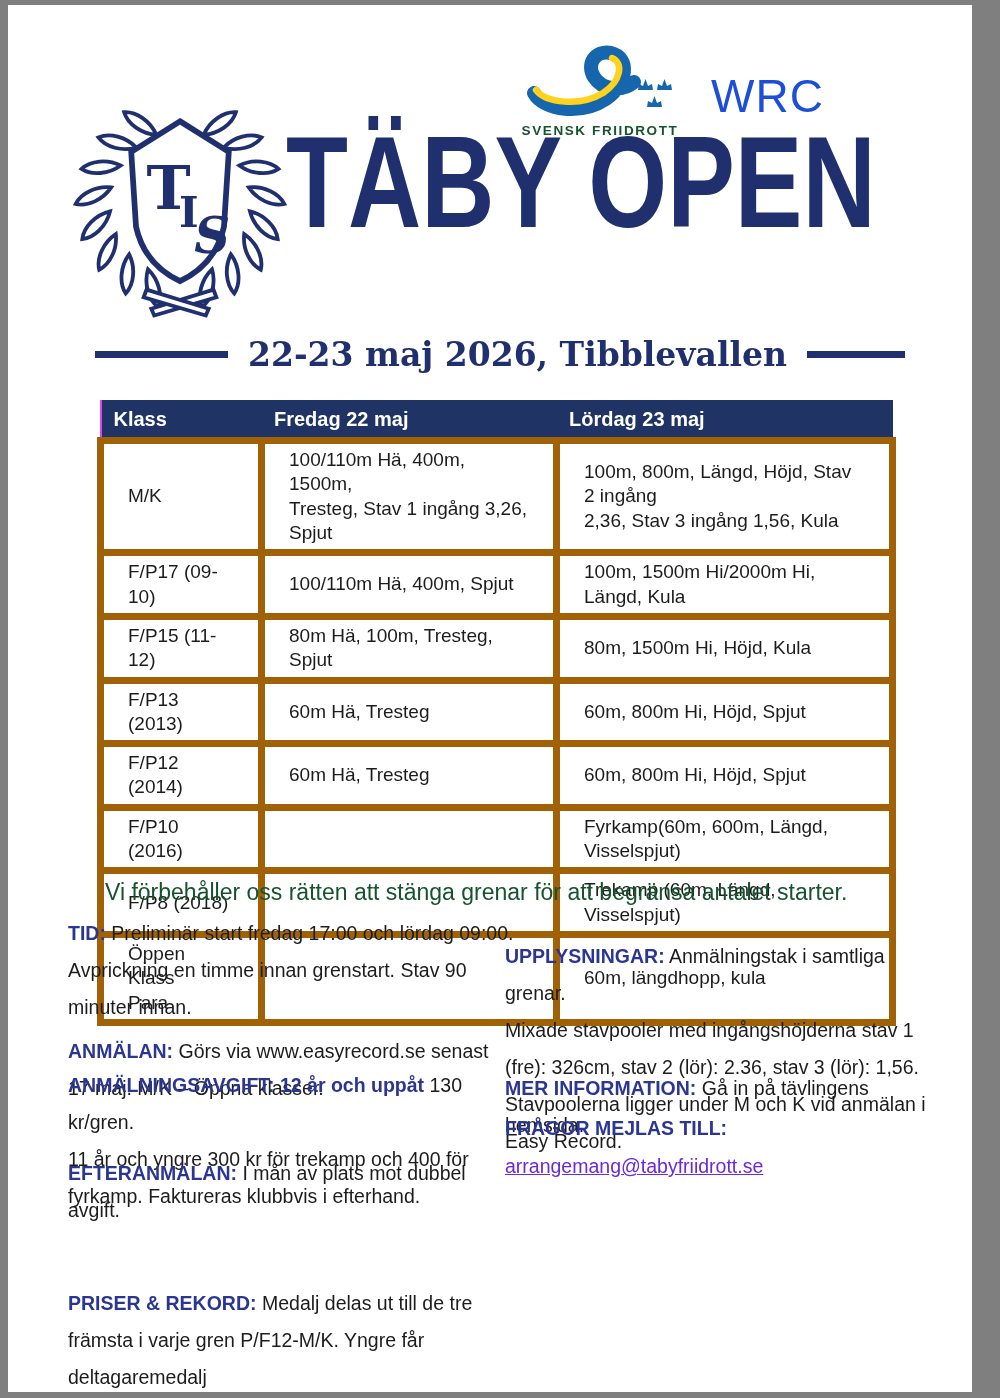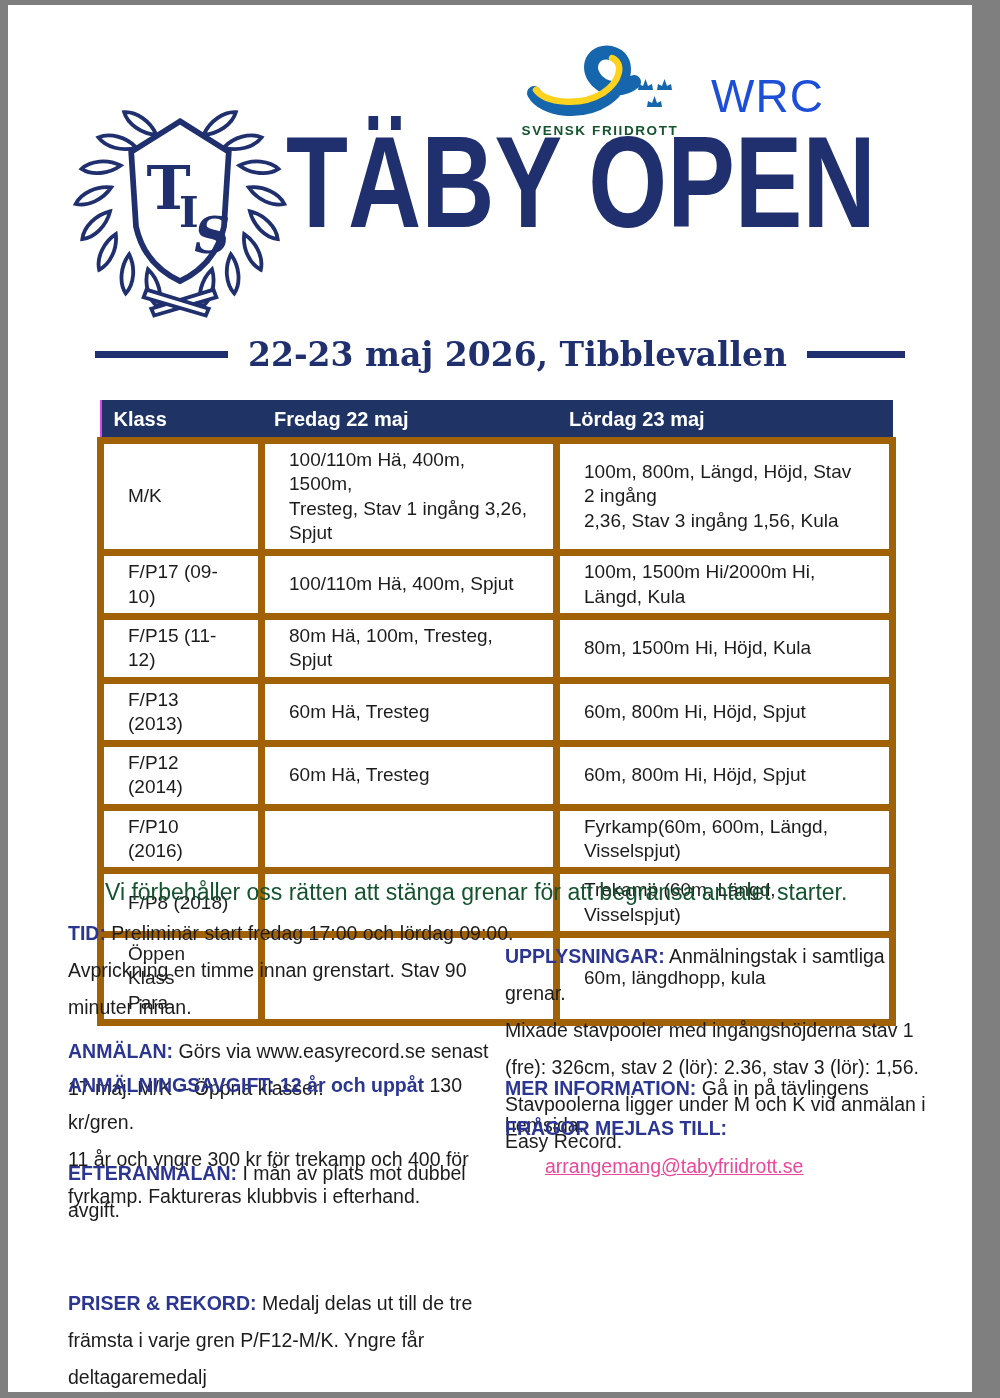--- a/index.html
+++ b/index.html
@@ -70,21 +70,21 @@
   .sec{
     position:absolute;margin:0;
     font-size:19.5px;line-height:37px;color:#1c1c1c;
   }
   .sec .lbl{font-weight:bold;color:#2b3693;}
   .sec .txt{white-space:pre-line;}
   .col-left{left:60px;width:450px;}
   .col-right{left:497px;width:440px;}
   .email{
     display:inline-block;margin-top:1px;
-    color:#ec4899;text-decoration:underline;cursor:pointer;margin-left:40px;
+    color:#6d28d9;text-decoration:underline;cursor:pointer;
   }
 </style>
 </head>
 <body>
 
 <div class="paper">
 
   <svg class="club-logo" viewBox="0 0 230 235">
     <defs>
       <path id="leaf" d="M0,-20 C8,-10 8,8 0,21 C-8,8 -8,-10 0,-20 Z"></path>

